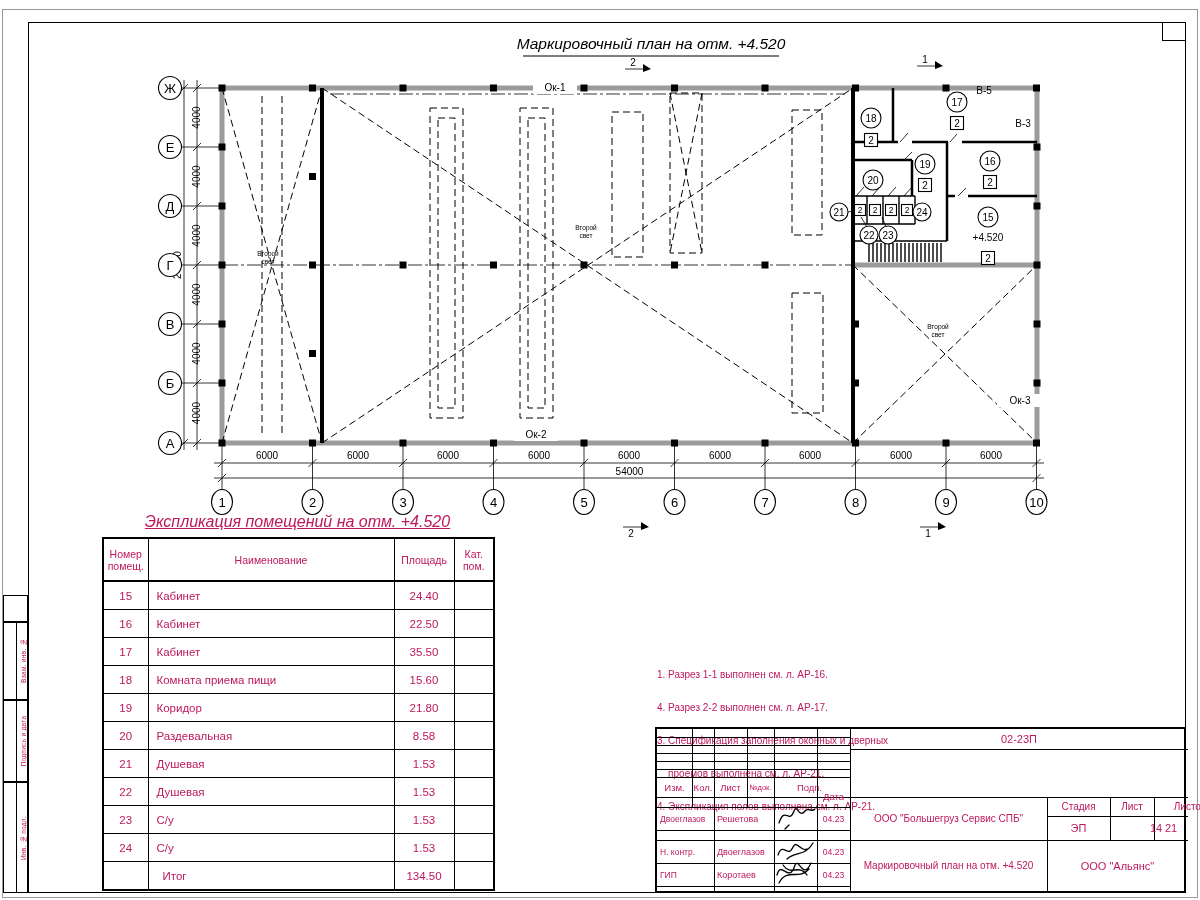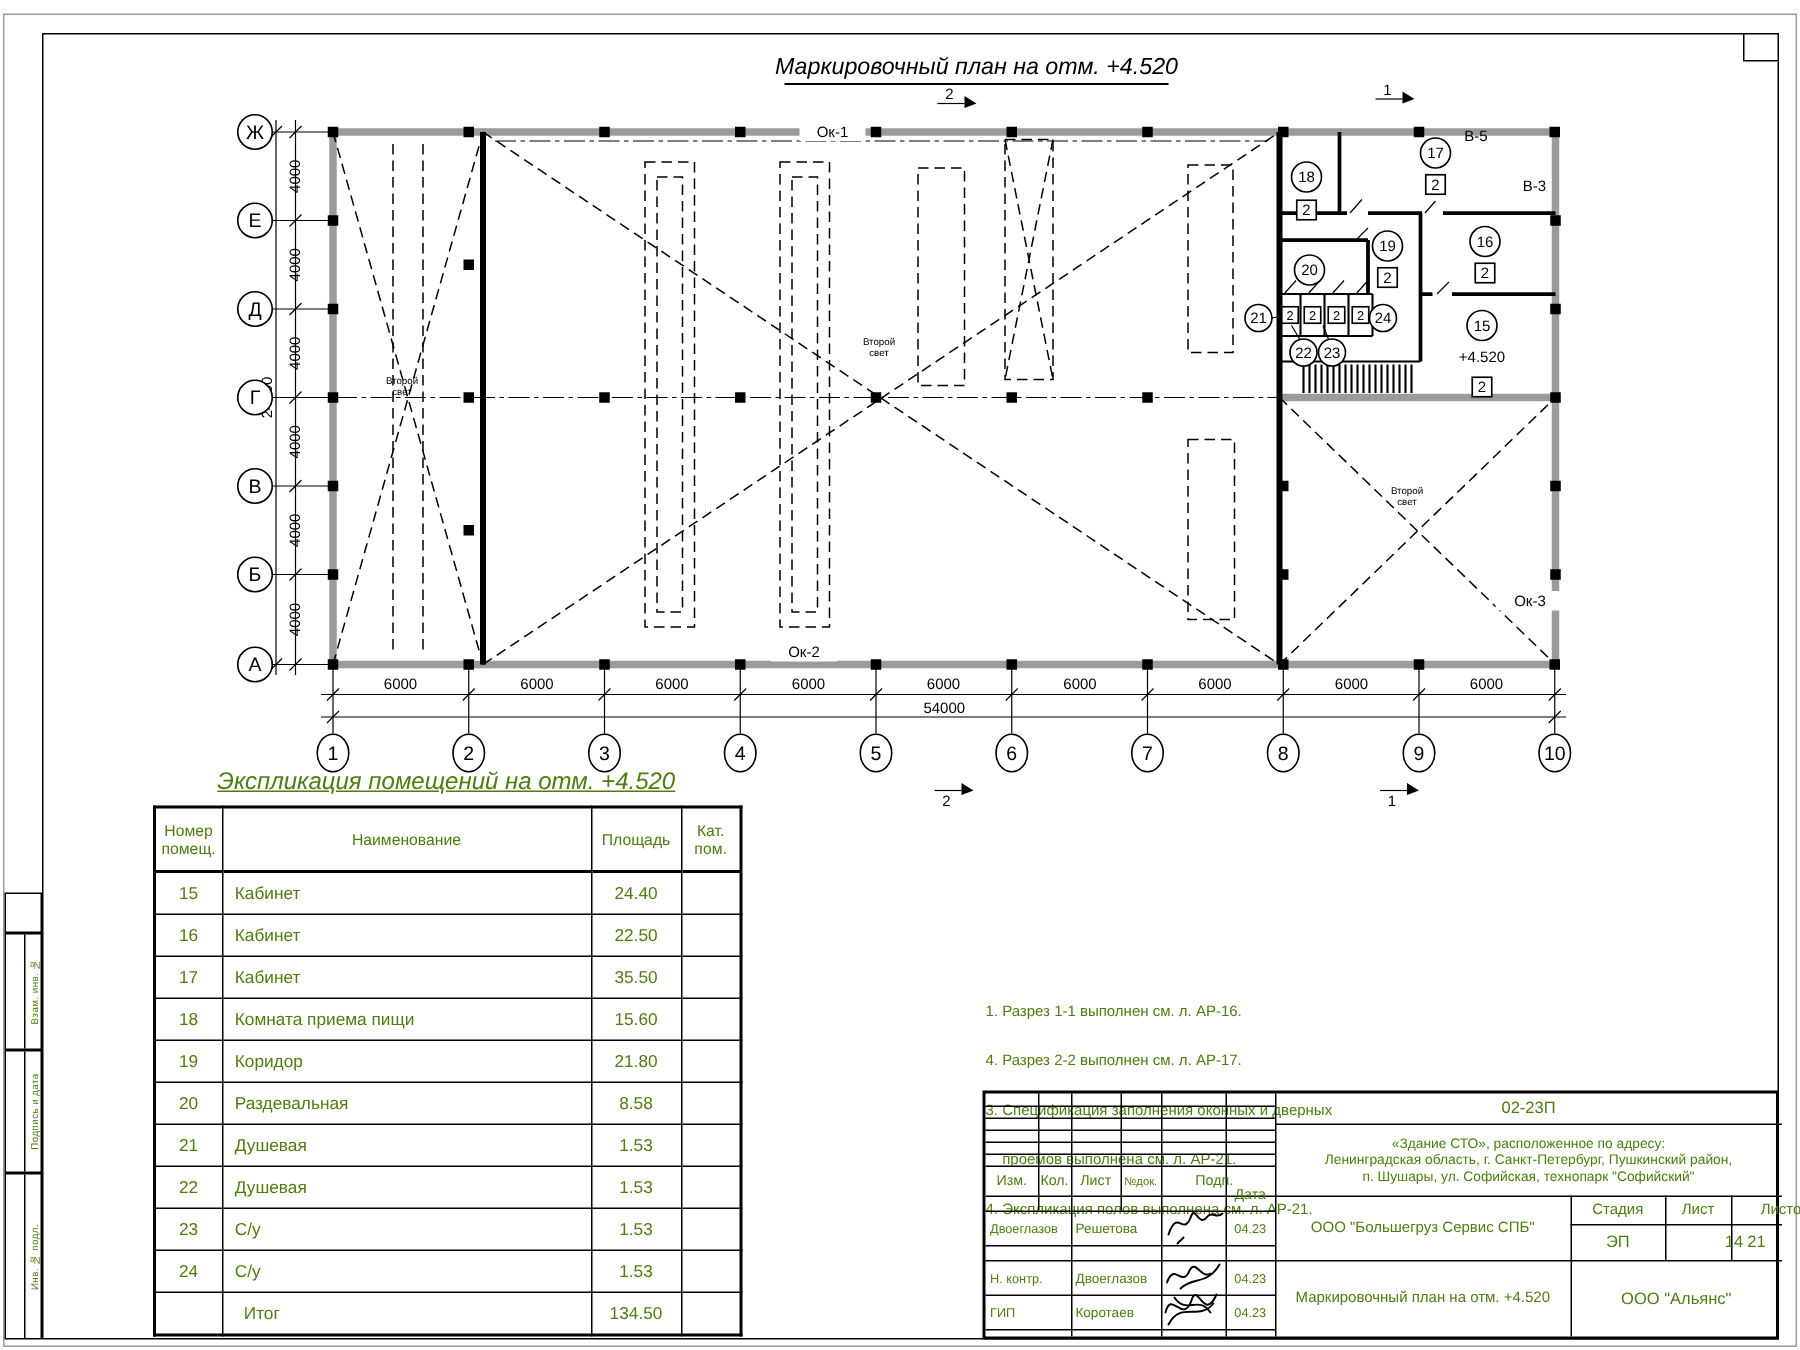--- a/index.html
+++ b/index.html
@@ -1,17 +1,17 @@
 <!DOCTYPE html>
 <html><head>
 <meta charset="utf-8">
 <style>
   html,body{margin:0;padding:0;background:#fff;}
   .page{position:relative;width:1200px;height:900px;background:#fff;overflow:hidden;
-        font-family:"Liberation Sans",sans-serif;color:#4d7c0f;}
+        font-family:"Liberation Sans",sans-serif;color:#be185d;}
   .abs{position:absolute;}
   svg{font-family:"Liberation Sans",sans-serif;}
   svg text{fill:#000;}
   .tm{text-anchor:middle;}
   .thin{stroke:#000;stroke-width:0.8;fill:none;}
   .wg{stroke:#9b9b9b;stroke-width:5;fill:none;}
   .wb{stroke:#000;stroke-width:4;fill:none;}
   .wp{stroke:#000;stroke-width:2.5;fill:none;}
   .wt{stroke:#000;stroke-width:1.4;fill:none;}
   .dash{stroke:#000;stroke-width:1;fill:none;stroke-dasharray:7 4;}
@@ -419,25 +419,20 @@
       <path d="M4,22 C10,4 14,24 19,10 C22,2 24,18 30,10 C33,6 36,12 40,8 M14,24 L10,28"></path>
     </svg>
     <svg class="sig-svg" style="left:118px;top:108px;" width="42" height="26" viewBox="0 0 42 26">
       <path d="M3,18 C8,4 13,22 18,10 C22,2 26,16 32,12 M12,22 C20,14 30,20 38,6"></path>
     </svg>
     <svg class="sig-svg" style="left:116px;top:128px;" width="46" height="32" viewBox="0 0 46 32">
       <path d="M4,18 C8,2 16,28 22,8 C26,0 30,24 38,6 M6,26 C14,10 26,24 36,12 M10,8 C18,20 26,6 34,18"></path>
     </svg>
 
     <div class="tb-text" style="left:193px;top:0;width:338px;height:20px;font-size:11px;">02-23П</div>
-    <div class="abs" style="left:193px;top:20px;width:338px;height:48px;display:flex;flex-direction:column;align-items:center;justify-content:center;font-size:9.2px;line-height:11px;text-align:center;">
-      <div>«Здание СТО», расположенное по адресу:</div>
-      <div>Ленинградская область, г. Санкт-Петербург, Пушкинский район,</div>
-      <div>п. Шушары, ул. Софийская, технопарк "Софийский"</div>
-    </div>
     <div class="tb-text" style="left:193px;top:68px;width:197px;height:43px;font-size:10px;">ООО "Большегруз Сервис СПБ"</div>
     <div class="tb-text" style="left:390px;top:68px;width:63px;height:19px;font-size:10px;">Стадия</div>
     <div class="tb-text" style="left:453px;top:68px;width:44px;height:19px;font-size:10px;">Лист</div>
     <div class="tb-text" style="left:497px;top:68px;width:34px;height:19px;font-size:10px;padding-left:36px;">Листов</div>
     <div class="tb-text" style="left:390px;top:87px;width:63px;height:24px;font-size:11px;">ЭП</div>
     <div class="tb-text" style="left:453px;top:87px;width:44px;height:24px;font-size:11px;margin-left:24px;">14</div>
     <div class="tb-text" style="left:497px;top:87px;width:34px;height:24px;font-size:11px;">21</div>
     <div class="tb-text" style="left:193px;top:111px;width:197px;height:51px;font-size:10px;">Маркировочный план на отм. +4.520</div>
     <div class="tb-text" style="left:390px;top:111px;width:141px;height:51px;font-size:11px;">ООО "Альянс"</div>
   </div>

